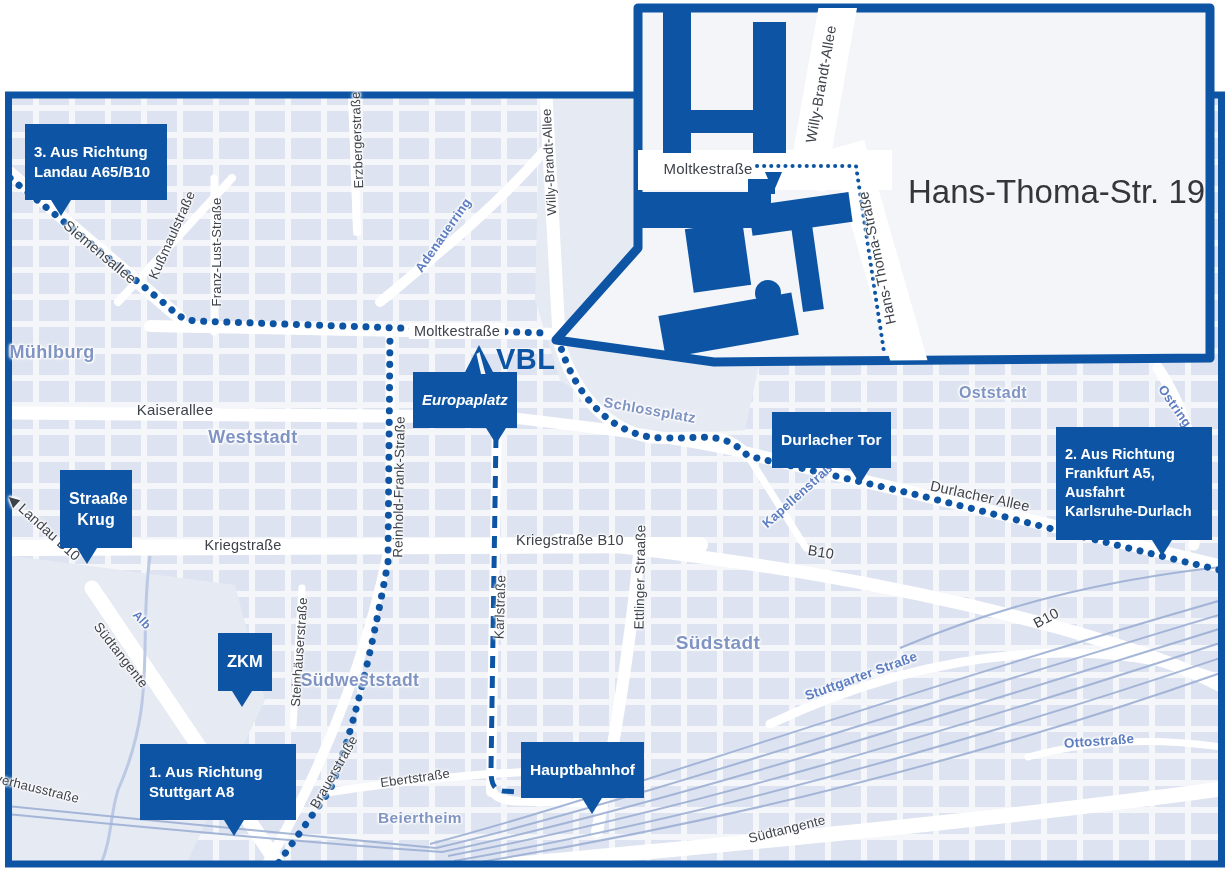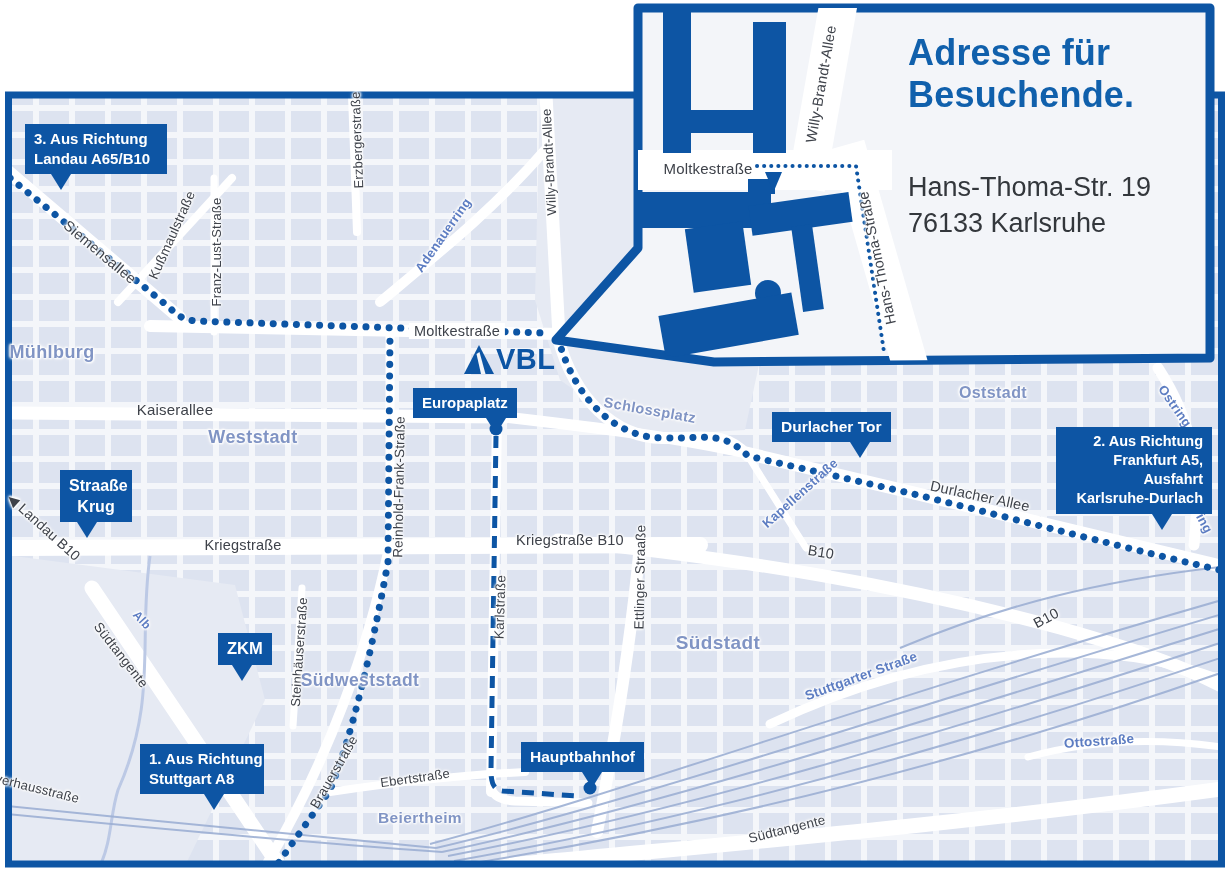--- a/index.html
+++ b/index.html
@@ -11,40 +11,40 @@
   .labels,.callouts{position:absolute;left:0;top:0;width:100%;height:100%;z-index:20;pointer-events:none;}
   .street{
     position:absolute;color:#3e424a;white-space:nowrap;letter-spacing:.2px;
     text-shadow:0 0 3px #fff,0 0 3px #fff,0 0 5px #fff,1px 1px 2px #fff,-1px -1px 2px #fff;
   }
   .street.district{color:#8094c4;font-weight:700;letter-spacing:.4px;}
   .street.blue{color:#5d7dc2;font-weight:700;}
   .street.onroute{background:#fff;padding:0 5px;}
   .callout{
     position:absolute;background:#0d55a4;color:#fff;font-weight:700;font-size:15px;
-    line-height:1.32;padding:5px 9px;z-index:30;box-sizing:border-box;
+    line-height:1.32;padding:18px 9px;z-index:30;box-sizing:border-box;
   }
   .callout .line{display:block;white-space:nowrap;}
   .callout.center{text-align:center;}
   .callout::after{
     content:"";position:absolute;top:100%;left:var(--tx,50%);margin-left:-10px;
     width:0;height:0;border:10px solid transparent;border-top:16px solid #0d55a4;
   }
   .vbl{
     position:absolute;left:464px;top:345px;z-index:25;display:flex;align-items:flex-end;
     color:#0d55a4;font-weight:700;font-size:29px;line-height:1;letter-spacing:.5px;
   }
   .vbl span{margin-left:2px;}
   .inset-title{
     position:absolute;left:908px;top:32px;z-index:40;color:#1060ac;font-weight:700;
     font-size:36px;line-height:1.18;letter-spacing:.2px;
   }
   .inset-address{
     position:absolute;left:908px;top:170px;z-index:40;color:#33373c;
-    font-size:27px;line-height:1.32;
+    font-size:33px;line-height:1.32;
   }
 </style>
 </head>
 <body>
 
 <div class="stage">
 
   <svg class="base" width="1230" height="874" viewBox="0 0 1230 874">
     <defs>
       <pattern id="blk" width="36" height="27" patternUnits="userSpaceOnUse">
@@ -193,51 +193,46 @@
         <span class="line">3. Aus Richtung</span>
         <span class="line">Landau A65/B10</span>
       </div>
       <div class="callout center" style="left: 60px; top: 470px; width: 72px; font-size: 16px; --tx: 38%;">
         <span class="line">Straaße</span>
         <span class="line">Krug</span>
       </div>
       <div class="callout center" style="left: 218px; top: 633px; font-size: 16.5px; --tx: 45%;">
         <span class="line">ZKM</span>
       </div>
-      <div class="callout" style="left: 140px; top: 744px; width: 124px; font-size: 15px; --tx: 60%;">
+      <div class="callout" style="left: 140px; top: 744px; width: 156px; font-size: 15px; --tx: 60%;">
         <span class="line">1. Aus Richtung</span>
         <span class="line">Stuttgart A8</span>
       </div>
-      <div class="callout" style="left: 413px; top: 388px; font-size: 15px; --tx: 80%;">
+      <div class="callout" style="left: 413px; top: 372px; font-size: 15px; font-style: italic; --tx: 80%;">
         <span class="line">Europaplatz</span>
       </div>
       <div class="callout" style="left: 772px; top: 412px; font-size: 15.5px; --tx: 74%;">
         <span class="line">Durlacher Tor</span>
       </div>
       <div class="callout" style="left: 521px; top: 742px; font-size: 15.5px; --tx: 58%;">
         <span class="line">Hauptbahnhof</span>
       </div>
-      <div class="callout" style="left: 1056px; top: 427px; width: 156px; font-size: 14.5px; text-align: right; --tx: 68%;">
+      <div class="callout" style="left: 1056px; top: 427px; width: 156px; font-size: 14.5px; --tx: 68%;">
         <span class="line">2. Aus Richtung</span>
         <span class="line">Frankfurt A5,</span>
         <span class="line">Ausfahrt</span>
         <span class="line">Karlsruhe-Durlach</span>
       </div>
     </div>
 
   <div class="vbl">
     <svg width="30" height="29" viewBox="0 0 30 29">
       <polygon points="0,29 15,0 30,29" fill="#0d55a4"></polygon>
       <polygon points="15.5,7 21.5,29 17,29 12.5,9" fill="#f3f5f9"></polygon>
     </svg>
     <span>VBL</span>
   </div>
 
-  <div class="inset-title">
-    <div>Adresse für</div>
-    <div>Besuchende.</div>
-  </div>
   <div class="inset-address">
     <div>Hans-Thoma-Str. 19</div>
-    <div>76133 Karlsruhe</div>
   </div>
 
 </div>
 
 </body></html>

